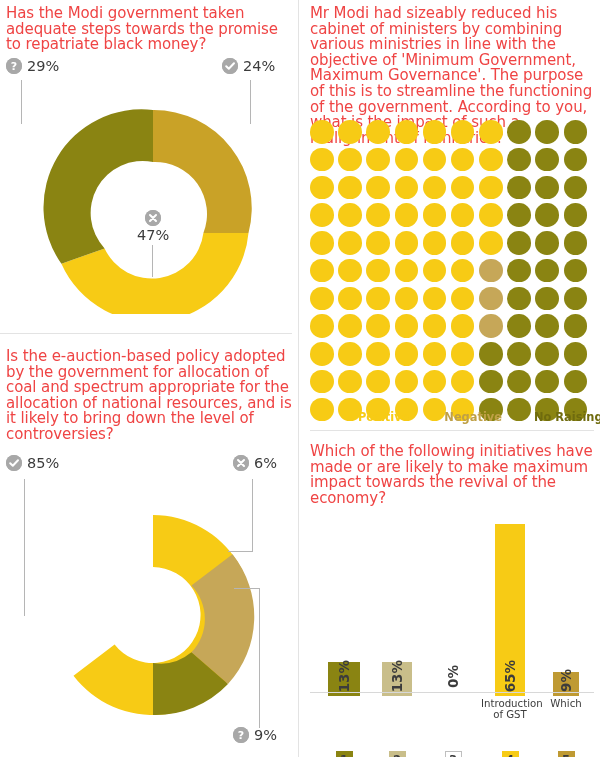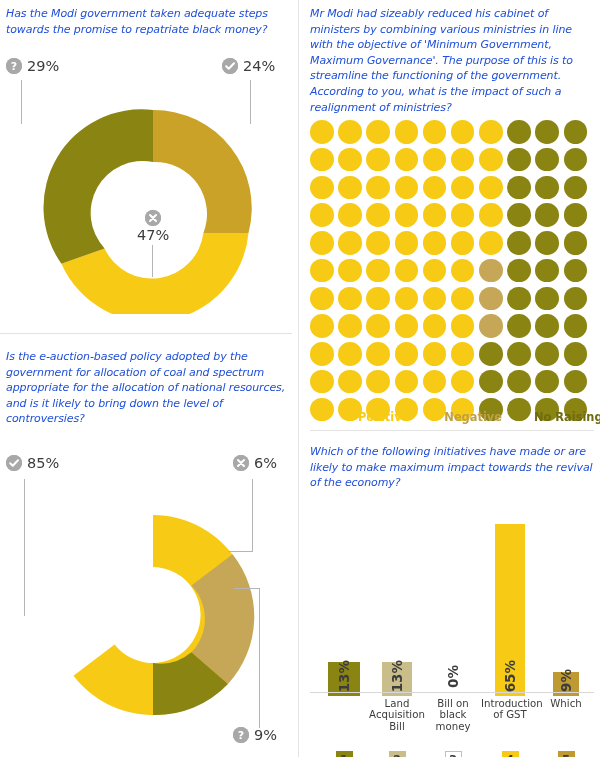--- a/index.html
+++ b/index.html
@@ -24,25 +24,24 @@
     background: #e3e3e3;
   }
   .divider-v {
     position: absolute;
     width: 1px;
     background: #e3e3e3;
   }
 
   
   .question {
-    font-size: 11px;
+    font-size: 15px;
     line-height: 15.6px;
-    color: #1d4ed8;
+    color: #ef4444;
     letter-spacing: -0.1px;
-    font-style: italic;
   }
 
   
   .callout {
     position: absolute;
     display: flex;
     align-items: center;
     gap: 5px;
     white-space: nowrap;
   }
@@ -390,28 +389,26 @@
       <div class="bar-rect" style="width: 32px; height: 34.3571px; background: rgb(138, 132, 18); left: 0px;">
         <div class="bar-val">13%</div>
       </div>
     </div>
     <div class="bar-num" style="left: 25.5px; top: 255px; background: rgb(138, 132, 18);">1</div>
     <div class="bar-col" style="left: 72px; bottom: 0px; width: 30px; height: 196px;">
       <div class="bar-rect" style="width: 30px; height: 34.3571px; background: rgb(201, 190, 138); left: 0px;">
         <div class="bar-val">13%</div>
       </div>
     </div>
-    <div class="bar-name" style="left: 58px; top: 202px; width: 58px;">Land Acquisition Bill</div>
     <div class="bar-num" style="left: 78.5px; top: 255px; background: rgb(201, 190, 138);">2</div>
     <div class="bar-col" style="left: 128px; bottom: 0px; width: 30px; height: 196px;">
       <div class="bar-rect" style="width: 30px; height: 0px; background: rgb(255, 255, 255); left: 0px;">
         <div class="bar-val" style="position: absolute; bottom: 4px;">0%</div>
       </div>
     </div>
-    <div class="bar-name" style="left: 114px; top: 202px; width: 58px;">Bill on black money</div>
     <div class="bar-num" style="left: 134.5px; top: 255px; background: rgb(255, 255, 255); border: 1px solid rgb(191, 191, 191);">3</div>
     <div class="bar-col" style="left: 185px; bottom: 0px; width: 30px; height: 196px;">
       <div class="bar-rect" style="width: 30px; height: 171.786px; background: rgb(247, 203, 21); left: 0px;">
         <div class="bar-val">65%</div>
       </div>
     </div>
     <div class="bar-name" style="left: 171px; top: 202px; width: 58px;">Introduction of GST</div>
     <div class="bar-num" style="left: 191.5px; top: 255px; background: rgb(247, 203, 21);">4</div>
     <div class="bar-col" style="left: 243px; bottom: 0px; width: 26px; height: 196px;">
       <div class="bar-rect" style="width: 26px; height: 23.7857px; background: rgb(191, 154, 51); left: 0px;">

